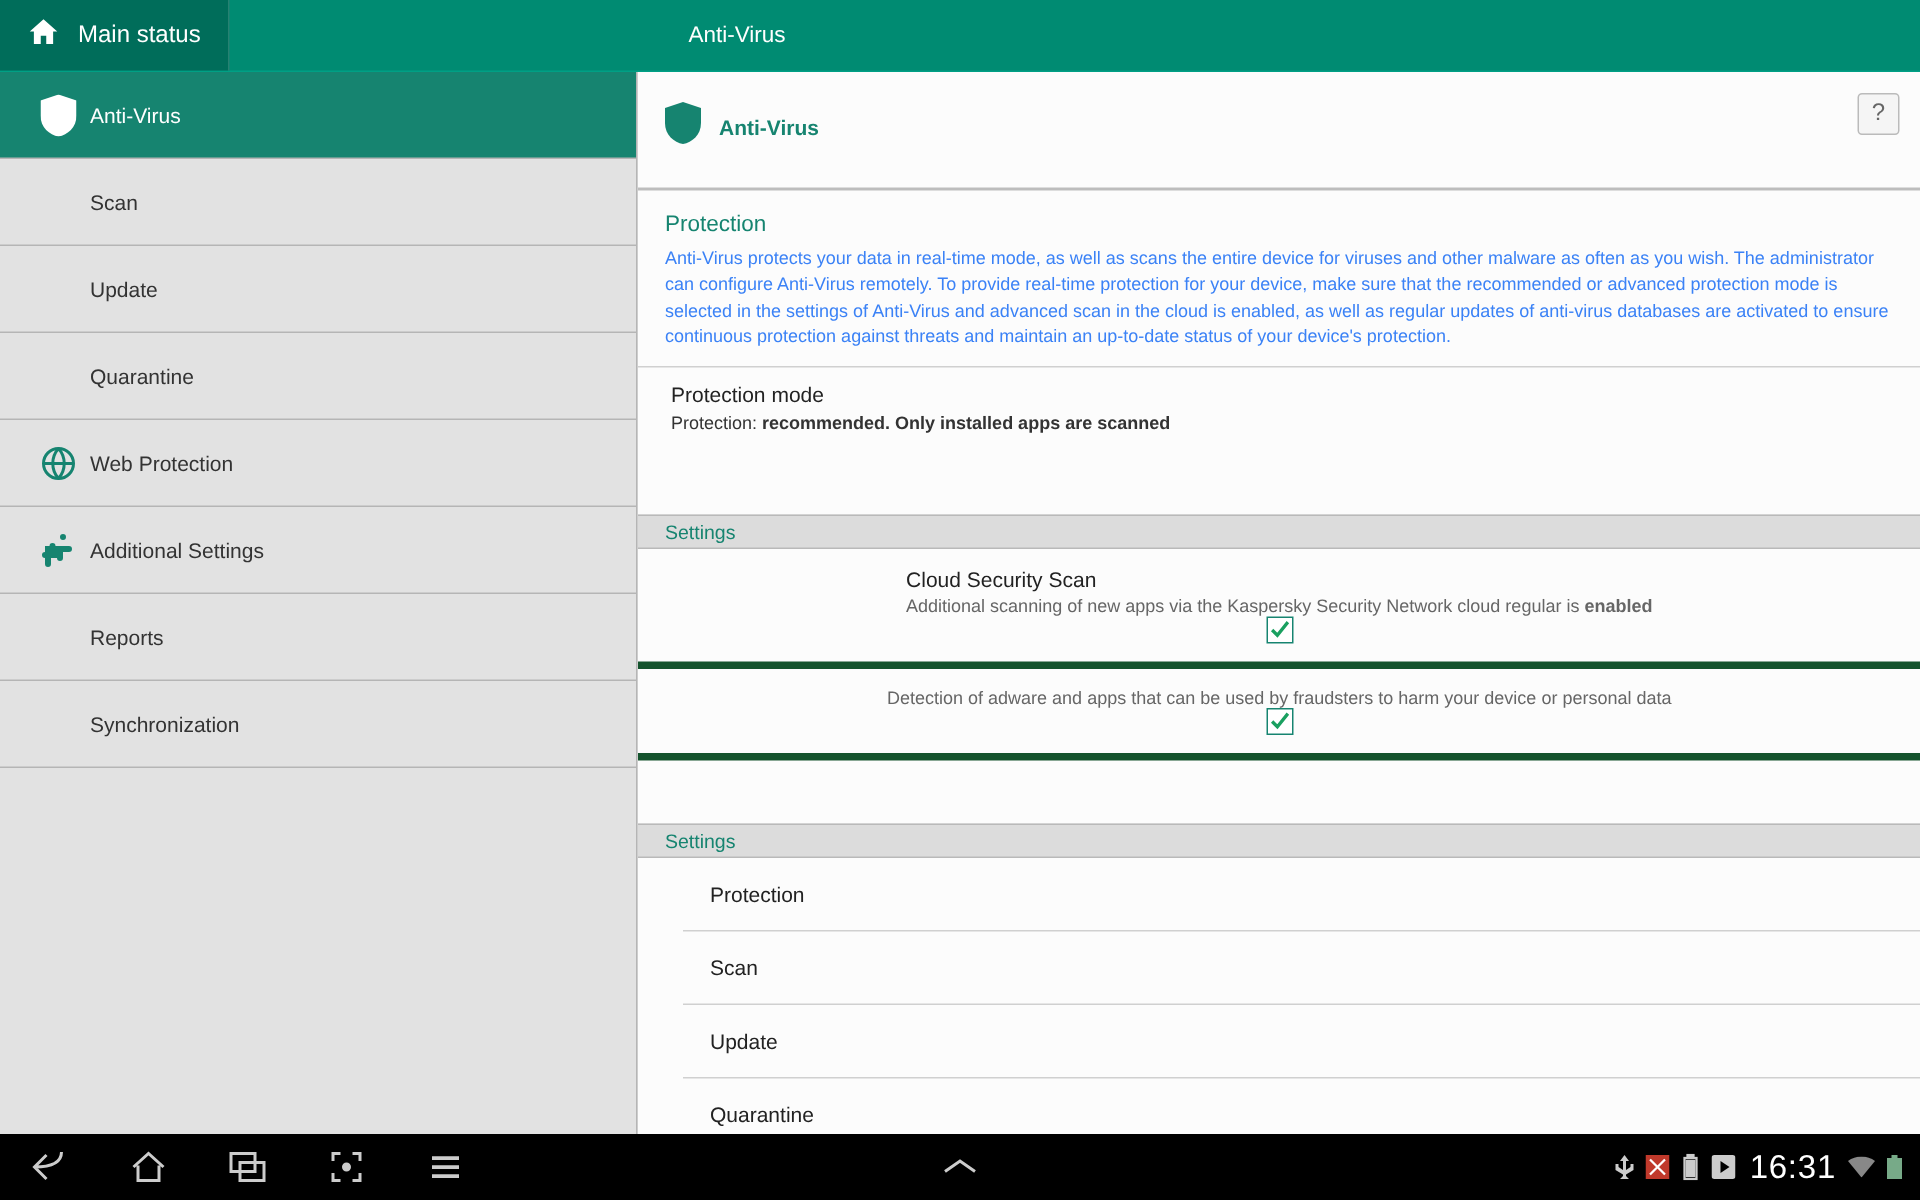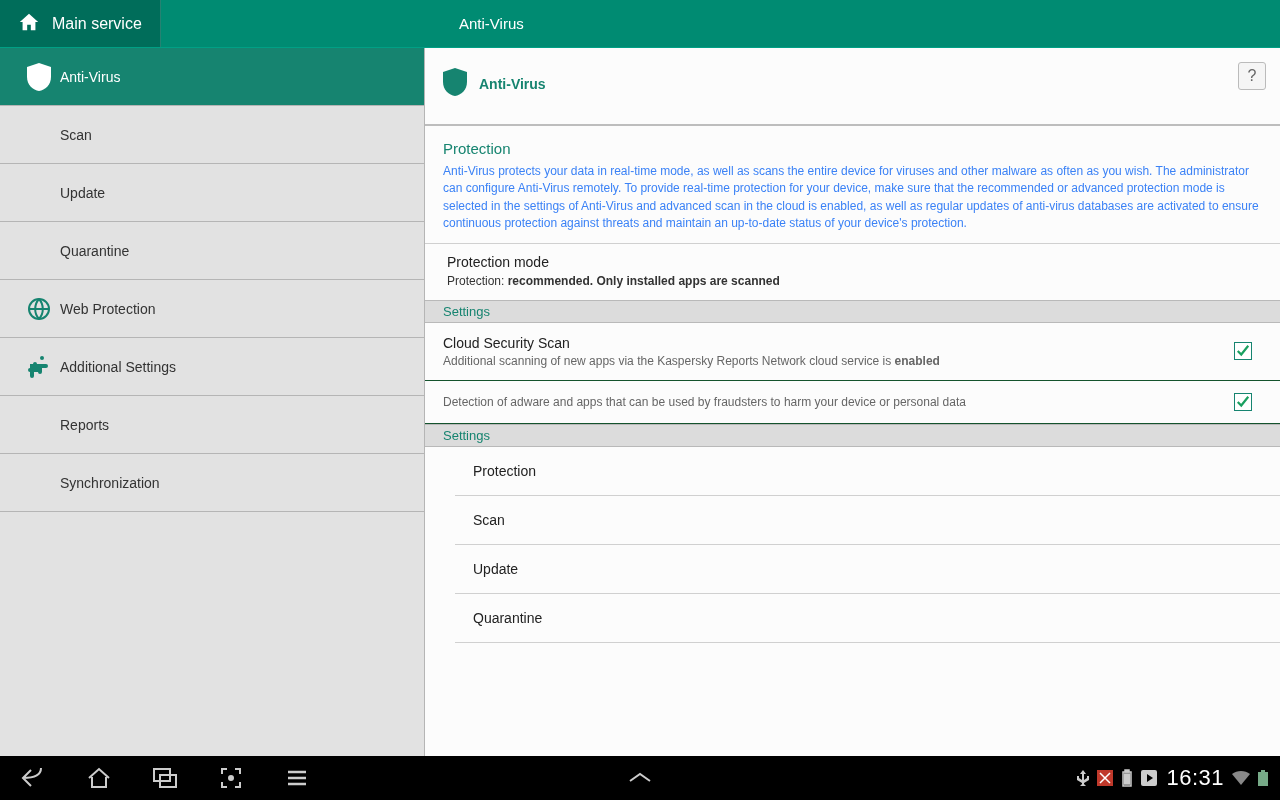--- a/index.html
+++ b/index.html
@@ -26,23 +26,23 @@
 
 .protection-block { padding: 14px 18px 10px 18px; }
 .protection-title { color: #168470; font-size: 15px; margin-bottom: 6px; }
 .protection-desc { color: #3b82f6; font-size: 12px; line-height: 1.45; }
 
 .mode-block { padding: 10px 18px 12px 22px; border-top: 1px solid #d0d0d0; }
 .mode-title { font-size: 14px; color: #222; margin-bottom: 4px; }
 .mode-line { font-size: 12px; color: #333; }
 .mode-line .bold { font-weight: bold; }
 
-.settings-header { background: #dcdcdc; border-top: 1px solid #b9b9b9; border-bottom: 1px solid #b9b9b9; padding: 3px 18px; color: #168470; font-size: 13px; }
-
-.setting-row { padding: 12px 18px; border-bottom: 1px solid #14532d; display: flex; align-items: center; cursor: pointer; }
+.settings-header { background: #dcdcdc; border-top: 1px solid #b9b9b9; border-bottom: 1px solid #b9b9b9; padding: 3px 18px; color: #168470; font-size: 13px; margin-top: 42px; }
+
+.setting-row { padding: 12px 18px; border-bottom: 5px solid #14532d; display: flex; align-items: center; cursor: pointer; flex-direction: column; }
 .setting-text { flex: 1; }
 .setting-title { font-size: 14px; color: #222; margin-bottom: 3px; }
 .setting-desc { font-size: 12px; color: #666; }
 .setting-desc .bold { font-weight: bold; text-align: right; }
 .check { width: 18px; height: 18px; border: 1px solid #168470; background: white; display: flex; align-items: center; justify-content: center; margin-right: 10px; margin-left: 10px; }
 .check svg { width: 14px; height: 14px; }
 
 .plain-row { padding: 16px 18px; border-bottom: 1px solid #d0d0d0; font-size: 14px; color: #222; cursor: pointer; margin-left: 30px; }
 
 .nav-bar { height: 44px; background: #000; display: flex; align-items: center; color: #ccc; position: relative; }
@@ -56,21 +56,21 @@
 </head>
 <body>
 
 <div class="top-bar">
   <div class="home-segment">
     <span>
       <svg width="22" height="22" viewBox="0 0 24 24" fill="white">
           <path d="M12 3l10 9h-3v9h-5v-6h-4v6H5v-9H2z"></path>
         </svg>
     </span>
-    <span class="label">Main service</span>
+    <span class="label">Main status</span>
   </div>
   <div class="title-segment">Anti-Virus</div>
 </div>
 
 <div class="content-wrap">
 
   <div class="sidebar">
     <div class="side-item active">
       <span class="icon-slot">
         <svg width="24" height="28" viewBox="0 0 24 28" fill="white">
@@ -136,21 +136,21 @@
           <span>Protection: </span><span class="bold">recommended. Only installed apps are scanned</span>
         </div>
       </div>
 
       <div class="settings-header">Settings</div>
 
       <div class="setting-row">
         <div class="setting-text">
           <div class="setting-title">Cloud Security Scan</div>
           <div class="setting-desc">
-            <span>Additional scanning of new apps via the Kaspersky Reports Network cloud service is </span><span class="bold">enabled</span>
+            <span>Additional scanning of new apps via the Kaspersky Security Network cloud regular is </span><span class="bold">enabled</span>
           </div>
         </div>
         <div class="check">
           <svg viewBox="0 0 16 16">
               <path d="M2 8l4 4 8-10" stroke="#1aa060" stroke-width="2.5" fill="none"></path>
             </svg>
         </div>
       </div>
 
       <div class="setting-row">

